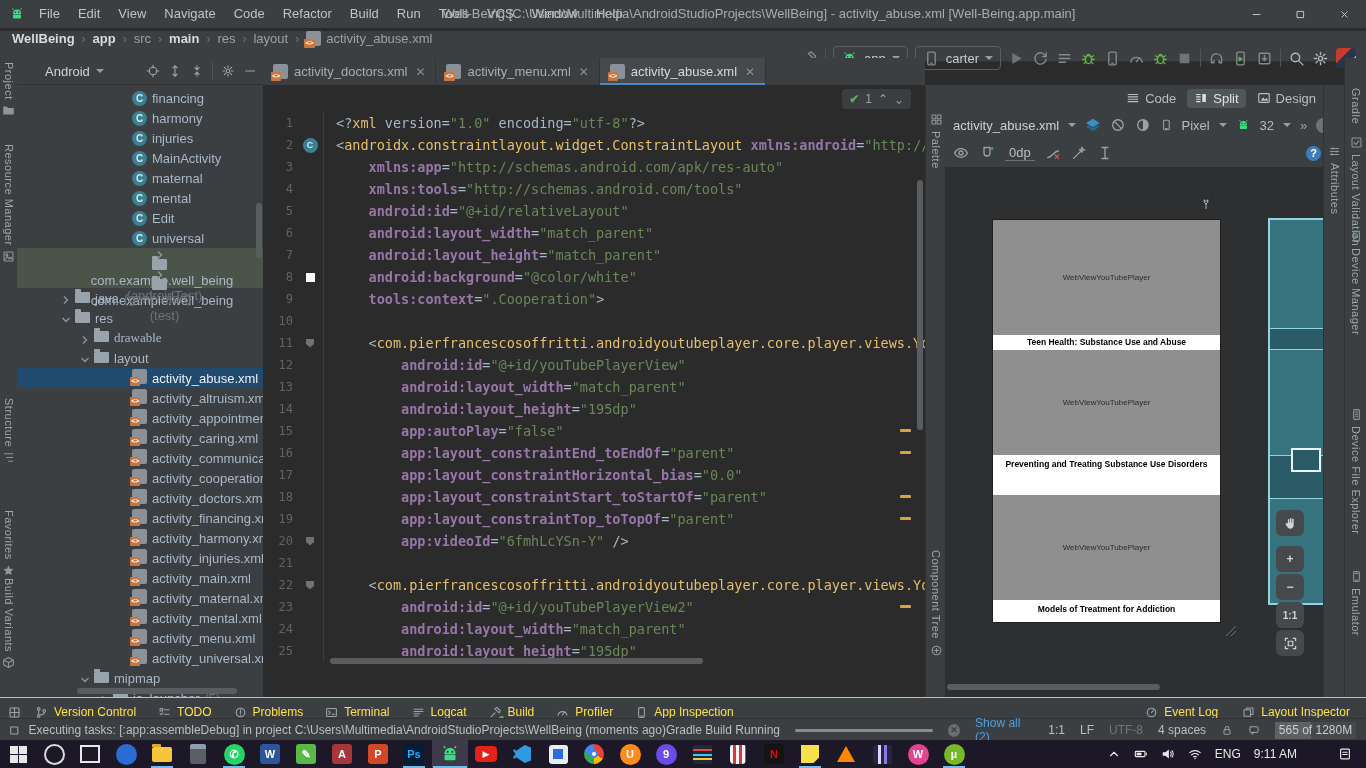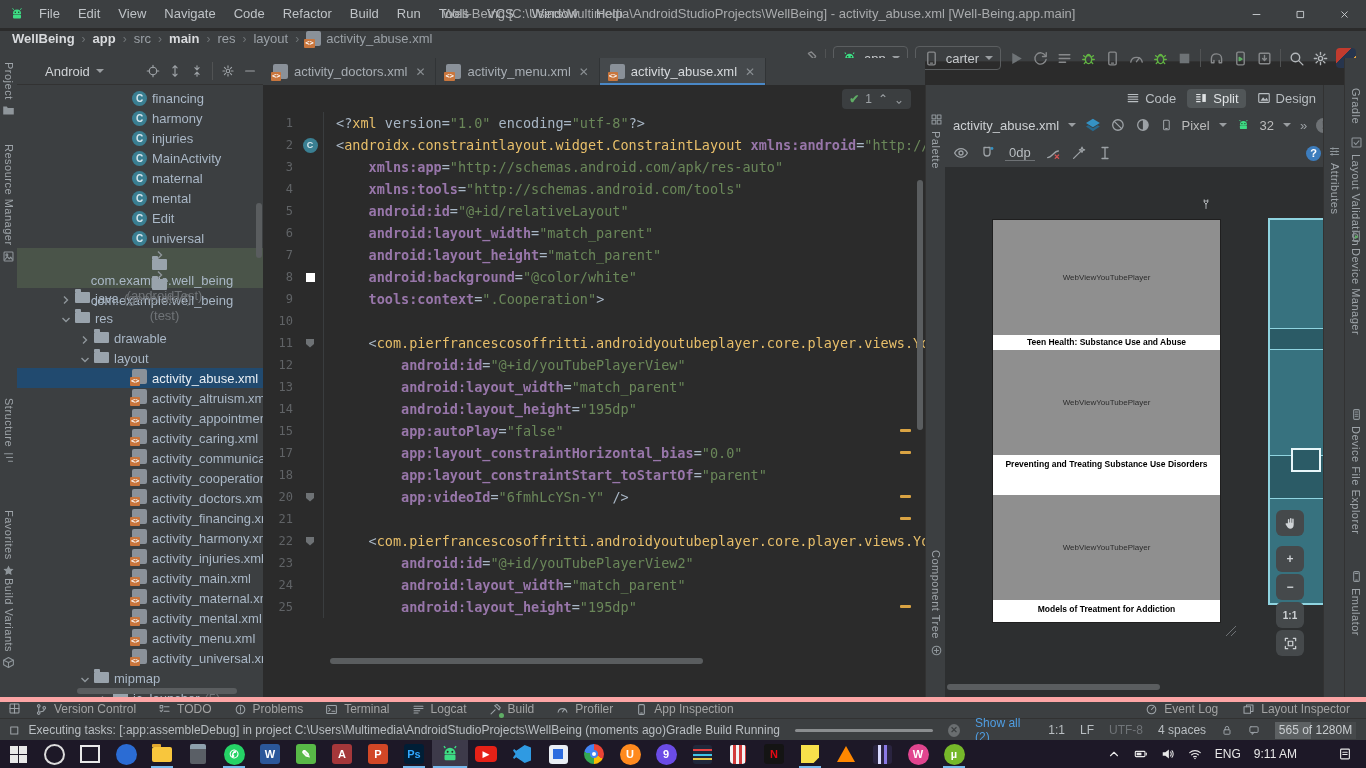--- a/index.html
+++ b/index.html
@@ -96,21 +96,21 @@
   .zbtn{position:absolute;left:331px;width:28px;height:26px;background:#45494b;border-radius:6px;display:flex;align-items:center;justify-content:center;color:#cfd3d6;font-size:12px;font-weight:bold;}
   .zbtn .ic{width:15px;height:15px;}
   .rsz{position:absolute;width:16px;height:16px;color:#6e7275;}
   .wrenchic{position:absolute;left:255px;top:30px;width:12px;height:14px;color:#c8ccd0;}
   
   #innerstrip{left:1323px;top:85px;width:21px;height:612px;border-left:1px solid #323232;}
   #outerstrip{left:1344px;top:58px;width:22px;height:639px;border-left:1px solid #323232;}
   .rstripitem{position:absolute;display:flex;flex-direction:column;align-items:center;gap:5px;width:100%;}
   .rstripitem .ic{width:13px;height:13px;color:#8f969b;}
   
-  #bottombar{left:0;top:697px;width:1366px;height:21px;background:#3c3f41;border-top:5px solid #fca5a5;display:flex;align-items:flex-start;font-size:12px;color:#a3a3a3;}
+  #bottombar{left:0;top:697px;width:1366px;height:21px;background:#3c3f41;border-top:1px solid #fca5a5;display:flex;align-items:flex-end;font-size:12px;color:#fde047;}
   #bottombar .bitem{display:flex;align-items:center;gap:6px;margin-right:22px;}
   #bottombar .ic{width:13px;height:13px;color:#9da3a8;}
   #bottombar .right{margin-left:auto;display:flex;align-items:center;gap:24px;padding-right:16px;}
   .greendot{position:absolute;right:-2px;bottom:-2px;width:5px;height:5px;border-radius:50%;background:#5fad65;}
   #statusbar{left:0;top:718px;width:1366px;height:22px;background:#3c3f41;border-top:1px solid #323232;display:flex;align-items:center;font-size:12px;color:#b9bec2;}
   #statusbar .ic{width:13px;height:13px;color:#9da3a8;}
   .sitem{white-space:nowrap;}
   #status-right{margin-left:auto;display:flex;align-items:center;gap:15px;padding-right:10px;}
   .pbar{width:150px;height:3px;border-radius:2px;background:#8a8d8f;}
   .cancel{width:13px;height:13px;border-radius:50%;background:#6a6e70;color:#3c3f41;font-size:9px;line-height:13px;text-align:center;font-weight:bold;}
@@ -465,21 +465,21 @@
           <span>java</span>
           <span class="dim" style="margin-left: 5px;">(generated)</span>
         </div>
         <div class="trow" style="padding-left: 44px;">
           <span class="arrow"><svg viewBox="0 0 10 10">
               <path d="M1.5 3 5 6.5 8.5 3" fill="none" stroke="currentColor" stroke-width="1.4"></path>
             </svg></span>
           <span class="ticon"><span class="foldico"></span></span>
           <span>res</span>
         </div>
-        <div class="trow" style="padding-left: 63px;">
+        <div class="trow" style="padding-left: 63px; font-family: Liberation Serif, serif;">
           <span class="arrow"><svg viewBox="0 0 10 10">
               <path d="M3 1.5 6.5 5 3 8.5" fill="none" stroke="currentColor" stroke-width="1.4"></path>
             </svg></span>
           <span class="ticon"><span class="foldico"></span></span>
           <span>drawable</span>
         </div>
         <div class="trow" style="padding-left: 63px;">
           <span class="arrow"><svg viewBox="0 0 10 10">
               <path d="M1.5 3 5 6.5 8.5 3" fill="none" stroke="currentColor" stroke-width="1.4"></path>
             </svg></span>
@@ -615,22 +615,24 @@
         <div class="cline"><span class="ln">6</span><span class="gut"></span><span class="ct">    <span class="c-attr">android:layout_width</span>=<span class="c-str">"match_parent"</span></span></div>
         <div class="cline"><span class="ln">7</span><span class="gut"></span><span class="ct">    <span class="c-attr">android:layout_height</span>=<span class="c-str">"match_parent"</span></span></div>
         <div class="cline"><span class="ln">8</span><span class="gut"><span class="swatch"></span></span><span class="ct">    <span class="c-attr">android:background</span>=<span class="c-str">"@color/white"</span></span></div>
         <div class="cline"><span class="ln">9</span><span class="gut"></span><span class="ct">    <span class="c-attr">tools:context</span>=<span class="c-str">".Cooperation"</span>&gt;</span></div>
         <div class="cline"><span class="ln">10</span><span class="gut"></span><span class="ct"></span></div>
         <div class="cline"><span class="ln">11</span><span class="gut"><span style="width:8px;height:9px;background:#6e7275;display:inline-block;clip-path:polygon(0 0,100% 0,100% 60%,50% 100%,0 60%)"></span></span><span class="ct">    &lt;<span class="c-tag">com.pierfrancescosoffritti.androidyoutubeplayer.core.player.views.You</span></span></div>
         <div class="cline"><span class="ln">12</span><span class="gut"></span><span class="ct">        <span class="c-attr">android:id</span>=<span class="c-str">"@+id/youTubePlayerView"</span></span></div>
         <div class="cline"><span class="ln">13</span><span class="gut"></span><span class="ct">        <span class="c-attr">android:layout_width</span>=<span class="c-str">"match_parent"</span></span></div>
         <div class="cline"><span class="ln">14</span><span class="gut"></span><span class="ct">        <span class="c-attr">android:layout_height</span>=<span class="c-str">"195dp"</span></span></div>
         <div class="cline"><span class="ln">15</span><span class="gut"></span><span class="ct">        <span class="c-attr">app:autoPlay</span>=<span class="c-str">"false"</span></span></div>
+        <div class="cline"><span class="ln">16</span><span class="gut"></span><span class="ct">        <span class="c-attr">app:layout_constraintEnd_toEndOf</span>=<span class="c-str">"parent"</span></span></div>
         <div class="cline"><span class="ln">17</span><span class="gut"></span><span class="ct">        <span class="c-attr">app:layout_constraintHorizontal_bias</span>=<span class="c-str">"0.0"</span></span></div>
         <div class="cline"><span class="ln">18</span><span class="gut"></span><span class="ct">        <span class="c-attr">app:layout_constraintStart_toStartOf</span>=<span class="c-str">"parent"</span></span></div>
+        <div class="cline"><span class="ln">19</span><span class="gut"></span><span class="ct">        <span class="c-attr">app:layout_constraintTop_toTopOf</span>=<span class="c-str">"parent"</span></span></div>
         <div class="cline"><span class="ln">20</span><span class="gut"><span style="width:8px;height:9px;background:#6e7275;display:inline-block;clip-path:polygon(0 0,100% 0,100% 60%,50% 100%,0 60%)"></span></span><span class="ct">        <span class="c-attr">app:videoId</span>=<span class="c-str">"6fmhLcYSn-Y"</span> /&gt;</span></div>
         <div class="cline"><span class="ln">21</span><span class="gut"></span><span class="ct"></span></div>
         <div class="cline"><span class="ln">22</span><span class="gut"><span style="width:8px;height:9px;background:#6e7275;display:inline-block;clip-path:polygon(0 0,100% 0,100% 60%,50% 100%,0 60%)"></span></span><span class="ct">    &lt;<span class="c-tag">com.pierfrancescosoffritti.androidyoutubeplayer.core.player.views.You</span></span></div>
         <div class="cline"><span class="ln">23</span><span class="gut"></span><span class="ct">        <span class="c-attr">android:id</span>=<span class="c-str">"@+id/youTubePlayerView2"</span></span></div>
         <div class="cline"><span class="ln">24</span><span class="gut"></span><span class="ct">        <span class="c-attr">android:layout_width</span>=<span class="c-str">"match_parent"</span></span></div>
         <div class="cline"><span class="ln">25</span><span class="gut"></span><span class="ct">        <span class="c-attr">android:layout_height</span>=<span class="c-str">"195dp"</span></span></div>
       </div>
     <div class="inspect">
       <span class="chk">✔</span>
       <span>1</span>

